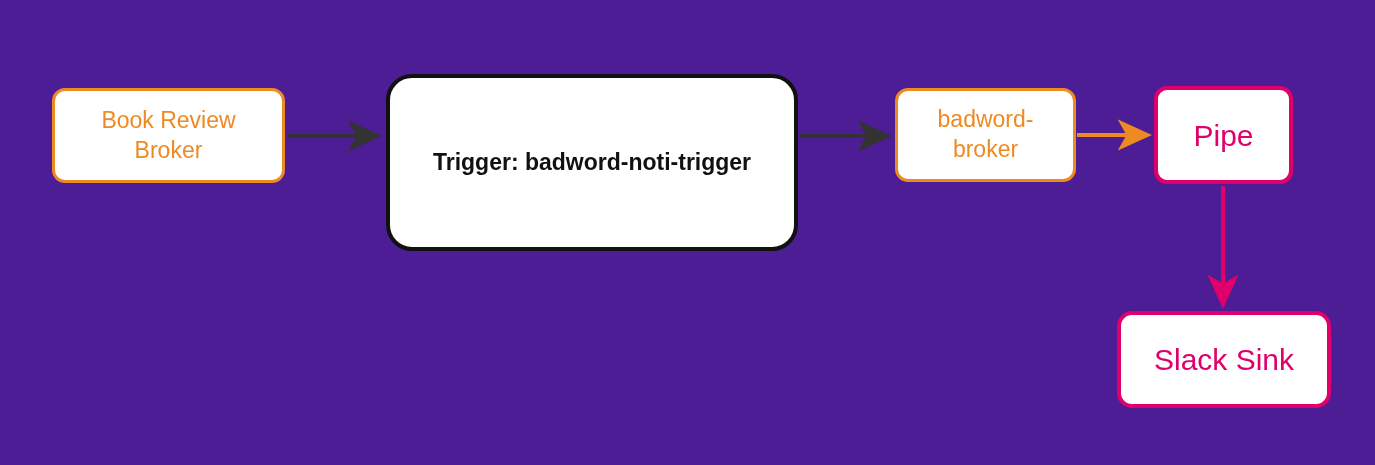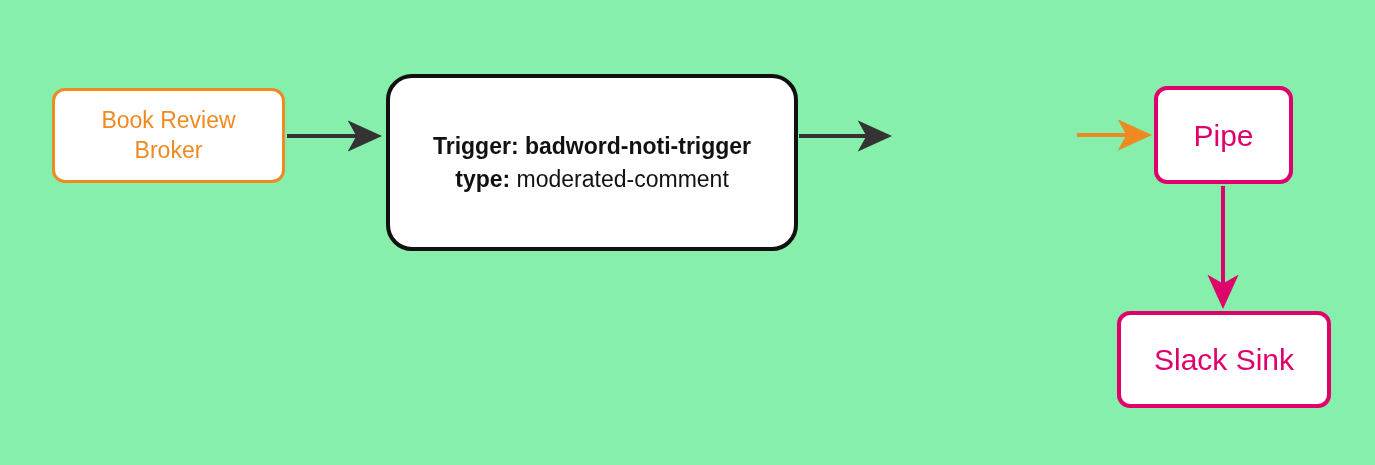--- a/index.html
+++ b/index.html
@@ -7,21 +7,21 @@
     padding: 0;
     background: #ffffff;
   }
   body {
     font-family: "Liberation Sans", sans-serif;
   }
   #canvas {
     position: relative;
     width: 1375px;
     height: 465px;
-    background: #86efac;
+    background: #4c1d95;
     overflow: hidden;
   }
   .node {
     position: absolute;
     box-sizing: border-box;
     background: #ffffff;
     display: flex;
     align-items: center;
     justify-content: center;
     text-align: center;
@@ -96,32 +96,34 @@
       <div>Book Review</div>
       <div>Broker</div>
     </div>
   </div>
 
   <div class="node node-trigger" style="left:386px; top:47px; width:412px; height:177px;margin-top:27px;">
     <div class="trig-line">
       <b>Trigger:</b>
       <b>badword-noti-trigger</b>
     </div>
-    <div class="trig-line">
-      <b>type</b><b>:</b>
-      <span>moderated-comment</span>
+  </div>
+
+  <div class="node node-broker" style="left:895px; top:88px; width:181px; height:94px;">
+    <div class="nlabel">
+      <div>badword-</div>
+      <div>broker</div>
     </div>
   </div>
-
 
   <div class="node node-pink" style="left:1154px; top:86px; width:139px; height:98px;">
     <div class="nlabel">
       <div>Pipe</div>
     </div>
   </div>
 
-  <div class="node node-pink" style="left:1117px; top:311px; width:214px; height:97px;">
+  <div class="node node-pink" style="left:1117px; top:311px; width:214px; height:97px;border-radius:15px;">
     <div class="nlabel">
       <div>Slack Sink</div>
     </div>
   </div>
 
 </div>
 
 </body></html>

